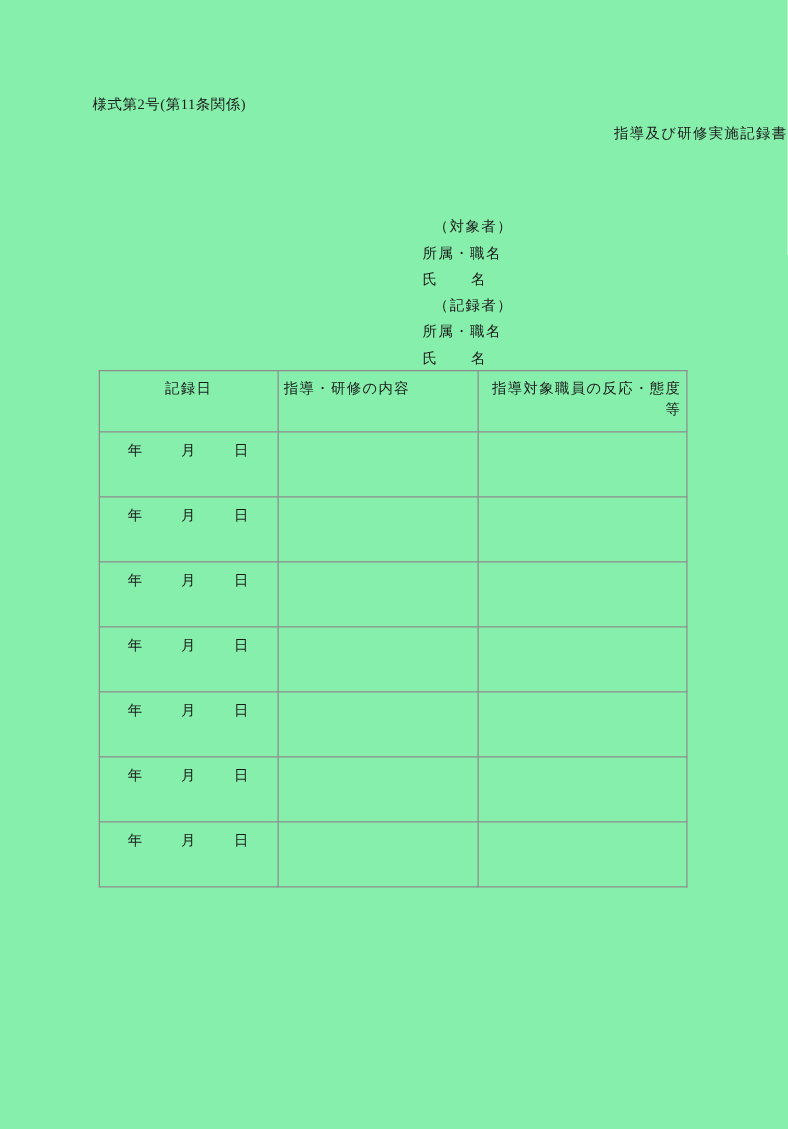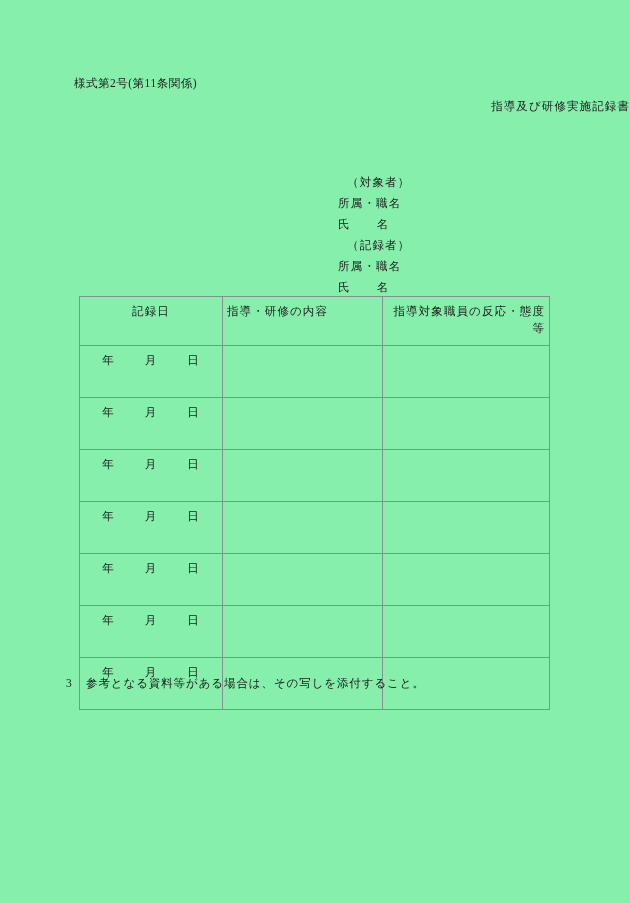--- a/index.html
+++ b/index.html
@@ -197,16 +197,15 @@
         </tr>
         <tr>
           <td class="cell-date"><span>年</span><span class="date-gap"></span><span>月</span><span class="date-gap"></span><span>日</span></td>
           <td></td>
           <td></td>
         </tr>
       </tbody>
   </table>
 
   <div class="notes" id="notes-block">
-      <div class="note-row"><span class="note-num">3</span><span>参考となる資料等がある場合は、その写しを添付すること。</span></div>
     </div>
 
 </div>
 
 </body></html>

